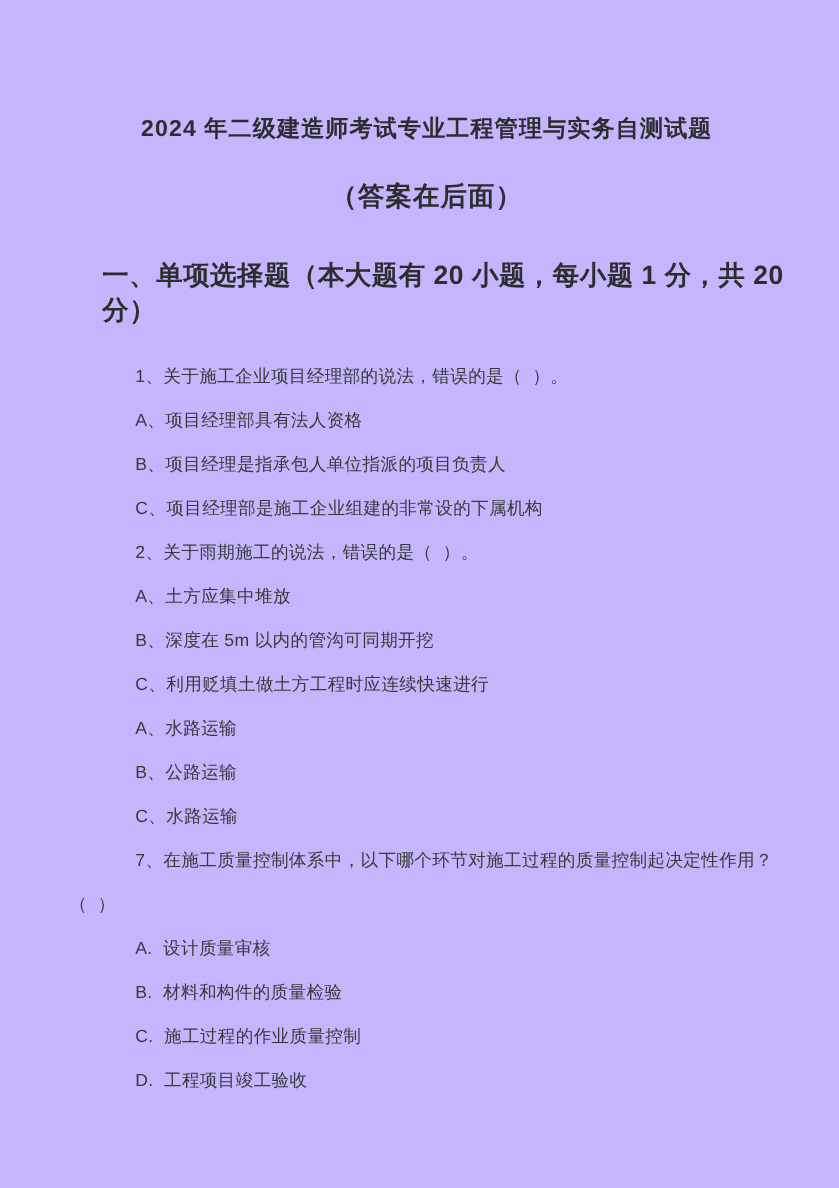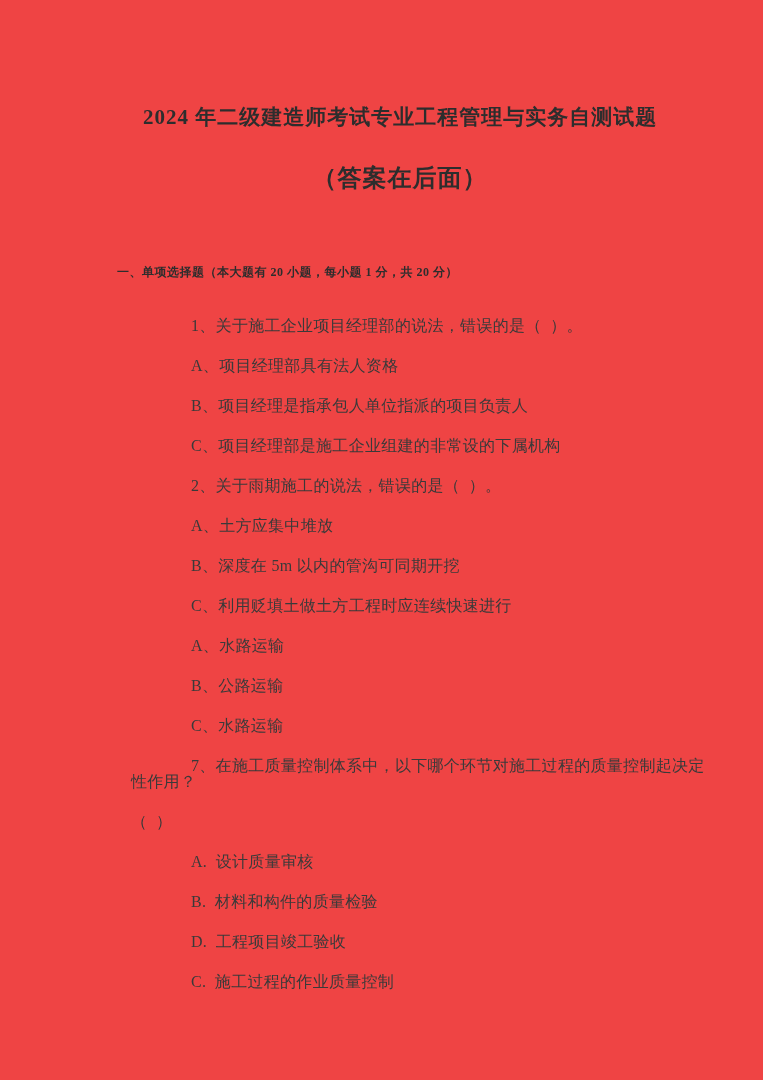--- a/index.html
+++ b/index.html
@@ -5,23 +5,23 @@
   html, body {
     margin: 0;
     padding: 0;
     background: #ffffff;
   }
   .page {
     position: relative;
     width: 763px;
     height: 1080px;
     box-sizing: border-box;
-    background: #ef4444;
-    padding: 103px 50px 0 87px;
-    font-family: Liberation Serif, serif;
+    background: #c4b5fd;
+    padding: 103px 50px 0 63px;
+    font-family: Liberation Sans, sans-serif;
     color: #3a3a3a;
     overflow: hidden;
   }
   .doc-title {
     margin: 0;
     font-size: 21px;
     font-weight: bold;
     text-align: center;
     color: #2d2d2d;
     letter-spacing: 1px;
@@ -30,30 +30,29 @@
   .doc-subtitle {
     margin: 31px 0 0 0;
     font-size: 24px;
     font-weight: bold;
     text-align: center;
     color: #2d2d2d;
     letter-spacing: 1px;
     white-space: pre-wrap;
   }
   .section-heading {
-    margin: 70px 0 0 30px;
-    font-size: 12px;
+    margin: 40px 0 0 30px;
+    font-size: 24px;
     font-weight: bold;
     color: #2d2d2d;
     letter-spacing: 0.5px;
     white-space: pre-wrap;
   }
   .questions {
     margin-top: 37px;
-    margin-left: 44px;
   }
   .questions p {
     margin: 0 0 24px 0;
     font-size: 16px;
     line-height: 16px;
     letter-spacing: 0.3px;
     color: #3a3a3a;
     text-indent: 60px;
     white-space: pre-wrap;
   }
@@ -92,19 +91,19 @@
       <p>A、水路运输</p>
       <p>B、公路运输</p>
       <p>C、水路运输</p>
     </div>
 
     <div>
       <p>7、在施工质量控制体系中，以下哪个环节对施工过程的质量控制起决定性作用？</p>
       <p class="cont">（  ）</p>
       <p>A.  设计质量审核</p>
       <p>B.  材料和构件的质量检验</p>
+      <p>C.  施工过程的作业质量控制</p>
       <p>D.  工程项目竣工验收</p>
-      <p>C.  施工过程的作业质量控制</p>
     </div>
 
   </div>
 
 </div>
 
 </body></html>

